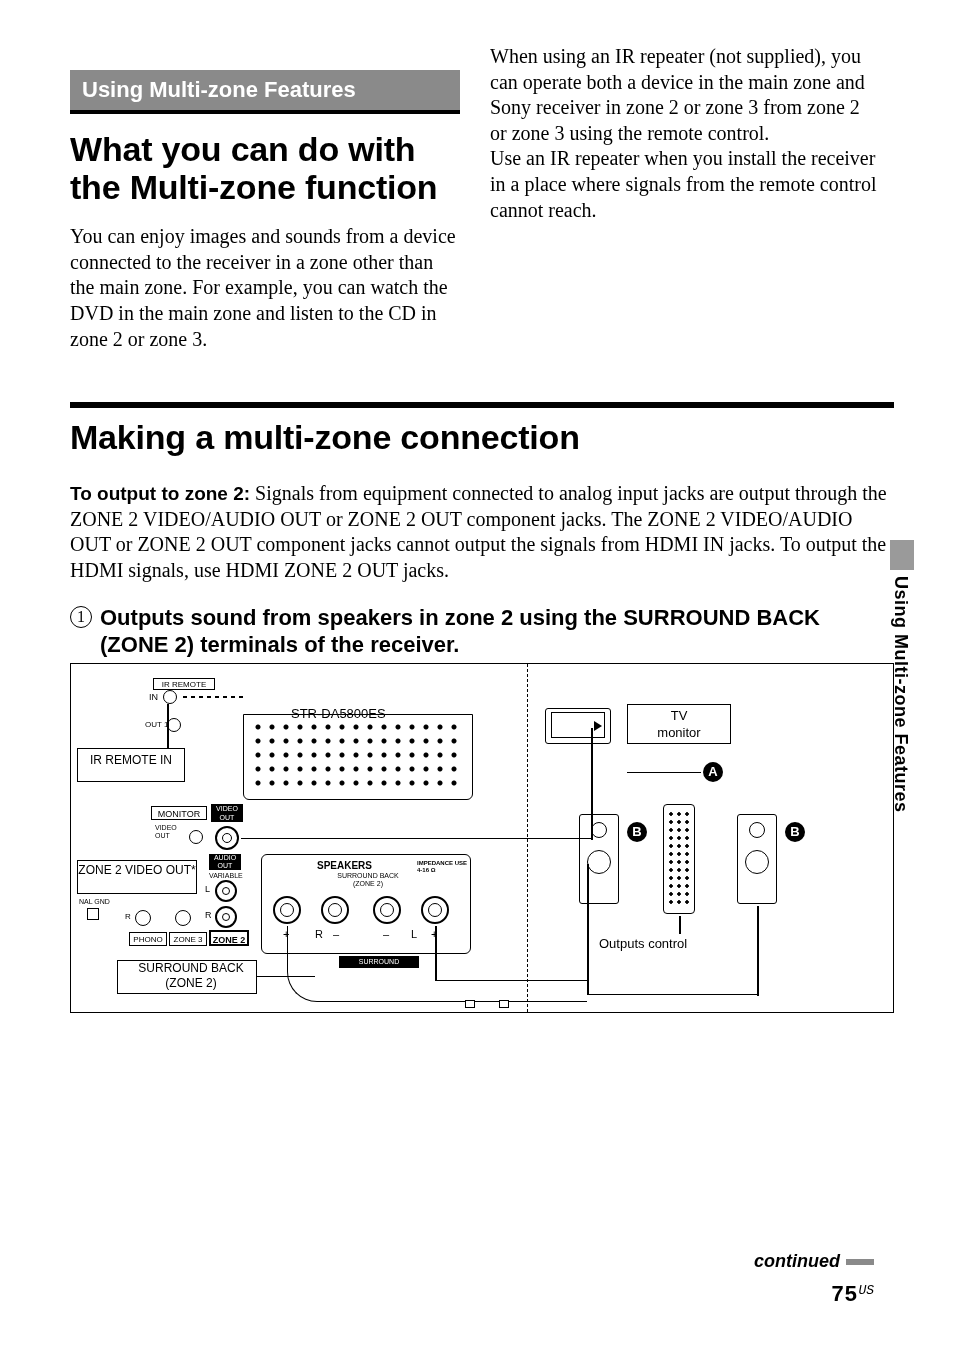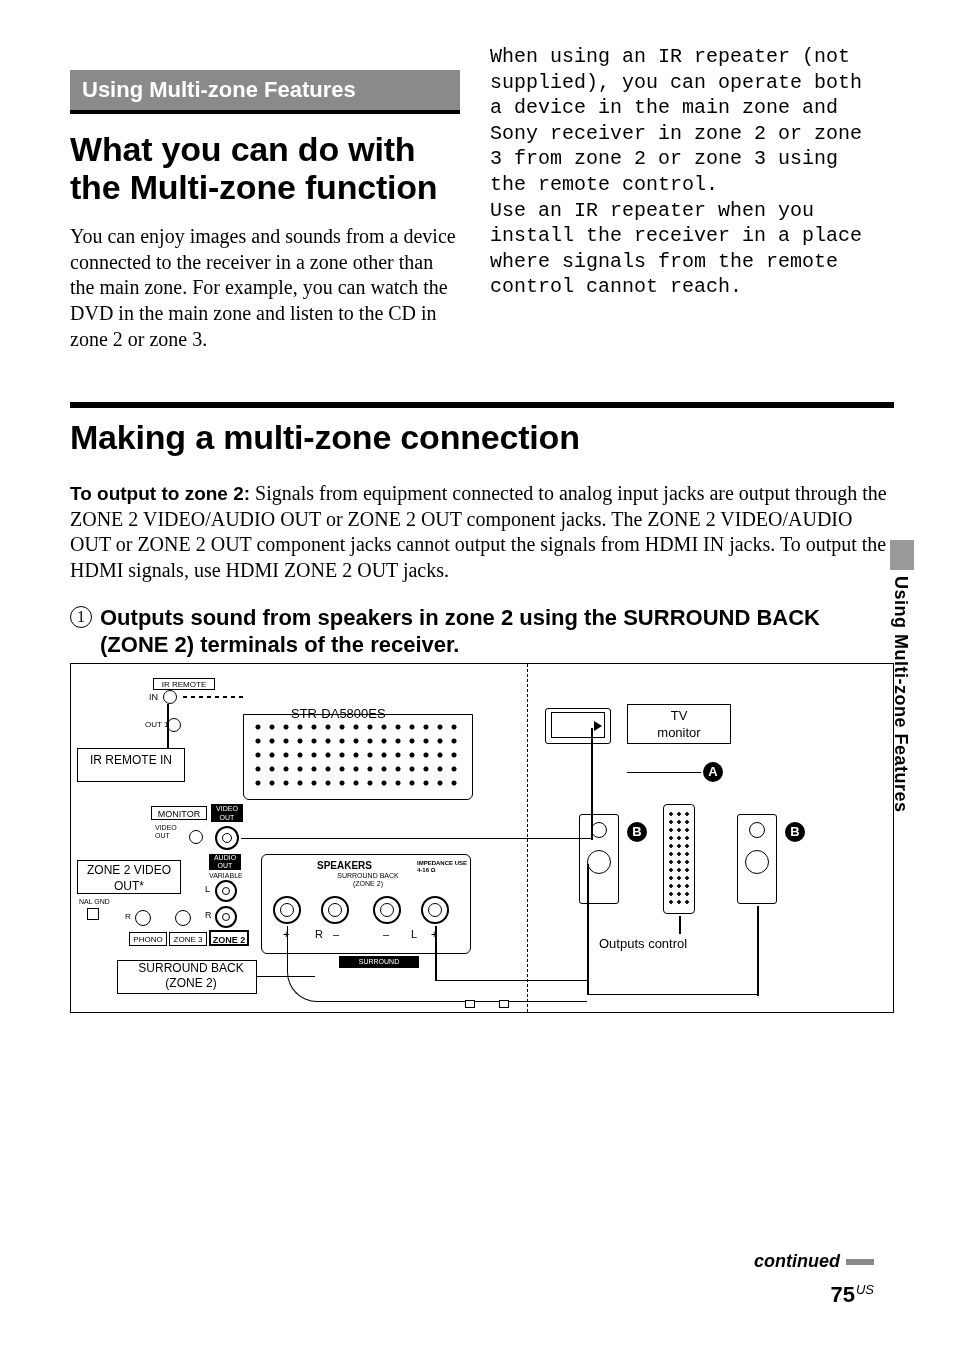--- a/index.html
+++ b/index.html
@@ -26,21 +26,21 @@
   .zone-main { margin-left: 190px; }
   .zone-2 { margin-left: 316px; }
   .diagram { border: 1.5px solid #000; height: 350px; margin-top: 4px; position: relative; font-family: Arial, Helvetica, sans-serif; font-size: 12px; }
   .diagram * { position:absolute; }
   .box { border:1.5px solid #000; background:#fff; }
   .lbl { font-size:14px; font-family: Arial, Helvetica, sans-serif; }
   .lbl-s { font-size:11px; font-family: Arial, Helvetica, sans-serif; }
   .circle-letter { width:20px; height:20px; border-radius:50%; background:#000; color:#fff; font-weight:bold; font-size:13px; display:flex; align-items:center; justify-content:center; font-family: Arial, sans-serif; }
   .continued { position:absolute; right: 80px; bottom: 80px; font-family: Arial, Helvetica, sans-serif; font-style: italic; font-weight: bold; font-size: 18px; }
   .continued::after { content:""; display:inline-block; width:28px; height:6px; background:#8a8a8a; margin-left:6px; vertical-align:middle; }
-  .pagenum { position:absolute; right: 80px; bottom: 44px; font-family: Liberation Sans, sans-serif; font-weight: bold; font-size: 22px; }
+  .pagenum { position:absolute; right: 80px; bottom: 44px; font-family: Liberation Mono, monospace; font-weight: bold; font-size: 22px; }
   .pagenum .sup { font-style: italic; font-size: 13px; font-weight: normal; vertical-align: top; margin-left:1px; }
   .line { background:#000; }
   .speaker { border:1.5px solid #000; border-radius:3px; }
   .sp-driver { border:1.5px solid #000; border-radius:50%; }
 </style>
 </head>
 <body>
 
 <div class="page">
 
@@ -50,21 +50,21 @@
   <div class="col-wrap">
     <div class="col">
       <div class="section-label-block">
         <span class="section-label">Using Multi-zone Features</span>
         <div class="section-rule"></div>
       </div>
       <div class="h1">What you can do with the Multi-zone function</div>
       <div class="body">You can enjoy images and sounds from a device connected to the receiver in a zone other than the main zone. For example, you can watch the DVD in the main zone and listen to the CD in zone 2 or zone 3.</div>
     </div>
     <div class="col">
-      <div class="body2" style="white-space:pre-line;font-family:Liberation Mono, monospace;">When using an IR repeater (not supplied), you can operate both a device in the main zone and Sony receiver in zone 2 or zone 3 from zone 2 or zone 3 using the remote control.
+      <div class="body2" style="white-space:pre-line;">When using an IR repeater (not supplied), you can operate both a device in the main zone and Sony receiver in zone 2 or zone 3 from zone 2 or zone 3 using the remote control.
 Use an IR repeater when you install the receiver in a place where signals from the remote control cannot reach.</div>
     </div>
   </div>
 
   <div class="hr-thick"></div>
   <div class="h1b">Making a multi-zone connection</div>
 
   <div class="para">
     <span class="bold">To output to zone 2:</span><span> Signals from equipment connected to analog input jacks are output through the ZONE 2 VIDEO/AUDIO OUT or ZONE 2 OUT component jacks. The ZONE 2 VIDEO/AUDIO OUT or ZONE 2 OUT component jacks cannot output the signals from HDMI IN jacks. To output the HDMI signals, use HDMI ZONE 2 OUT jacks.</span>
   </div>
@@ -121,21 +121,21 @@
     <div class="box" style="left:58px; top:268px; width:38px; height:14px; font-size:8px; text-align:center; line-height:14px;">PHONO</div>
     <div class="box" style="left:98px; top:268px; width:38px; height:14px; font-size:8px; text-align:center; line-height:14px;">ZONE 3</div>
     <div class="box" style="left:138px; top:266px; width:40px; height:16px; font-size:9px; font-weight:bold; text-align:center; line-height:16px; border-width:2px;">ZONE 2</div>
 
     <div class="lbl-s" style="left:8px; top:234px; font-size:7px;">NAL GND</div>
     <div style="left:16px; top:244px; width:12px; height:12px; border:1.5px solid #000;"></div>
     <div style="left:64px; top:246px; width:16px; height:16px; border:1.5px solid #000; border-radius:50%;"></div>
     <div style="left:104px; top:246px; width:16px; height:16px; border:1.5px solid #000; border-radius:50%;"></div>
     <div class="lbl-s" style="left:54px; top:248px; font-size:8px;">R</div>
 
-    <div class="box" style="left:6px; top:196px; width:104px; height:34px; text-align:center; font-size:12px; line-height:16px; padding-top:1px;">ZONE 2 VIDEO OUT*</div>
+    <div class="box" style="left:6px; top:196px; width:120px; height:34px; text-align:center; font-size:12px; line-height:16px; padding-top:1px;">ZONE 2 VIDEO OUT*</div>
 
     <div class="box" style="left:46px; top:296px; width:140px; height:34px; text-align:center; font-size:12px; line-height:15px;padding-left:8px;">
       <span style="position:static; display:block;">SURROUND BACK</span>
       <span style="position:static; display:block;">(ZONE 2)</span>
     </div>
     <div class="line" style="left:186px; top:312px; width:58px; height:1.5px;"></div>
 
     <div class="box" style="left:190px; top:190px; width:210px; height:100px; border-radius:6px;"></div>
     <div style="left:246px; top:196px; font-size:10px; font-weight:bold;">SPEAKERS</div>
     <div style="left:262px; top:208px; font-size:7px; text-align:center; line-height:8px; width:70px;">SURROUND BACK (ZONE 2)</div>

